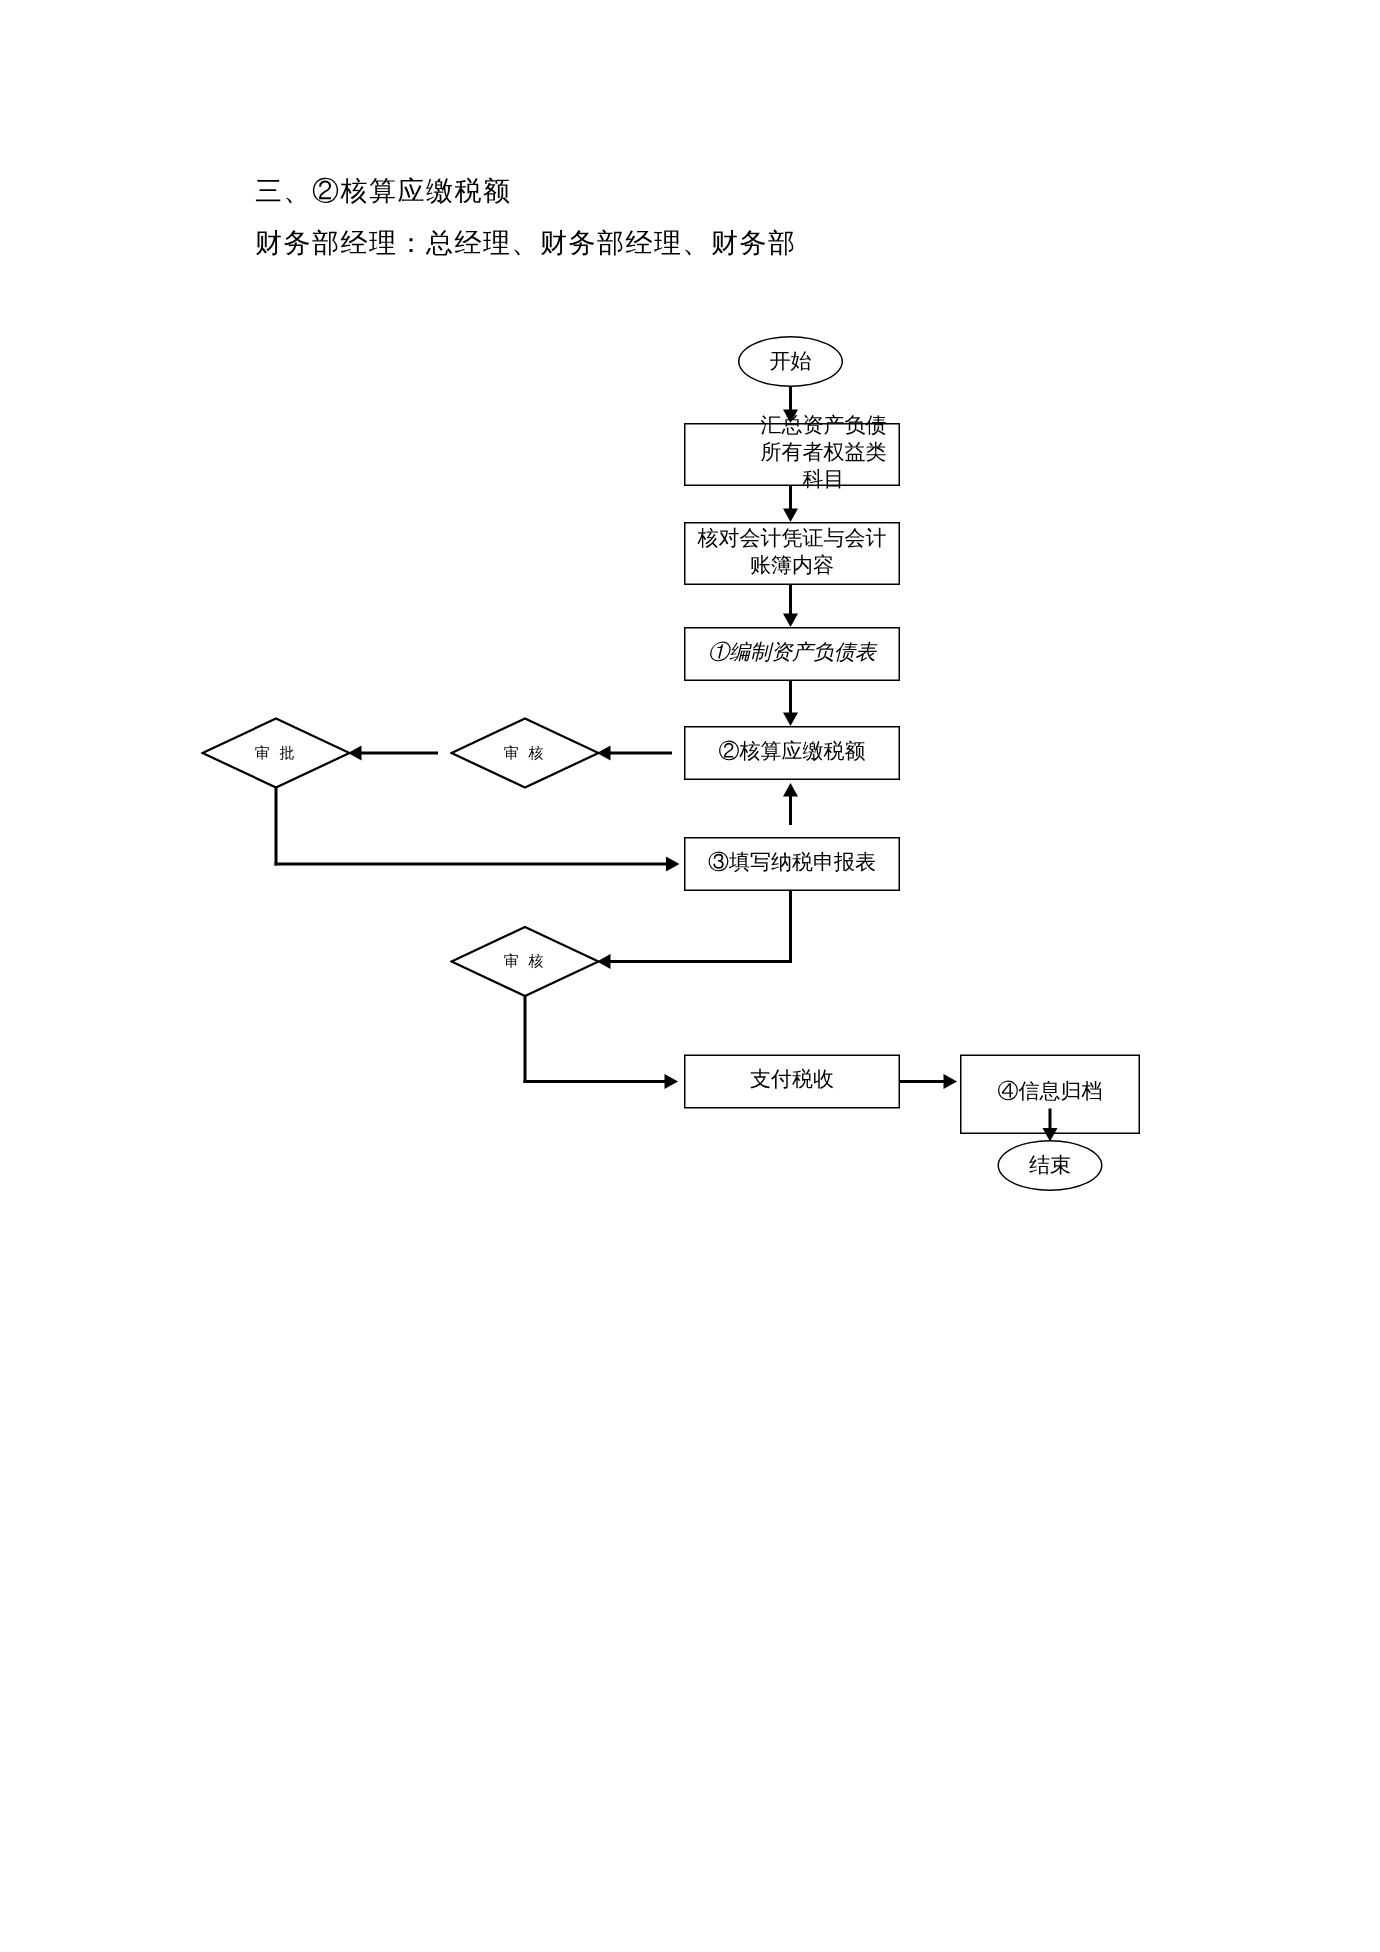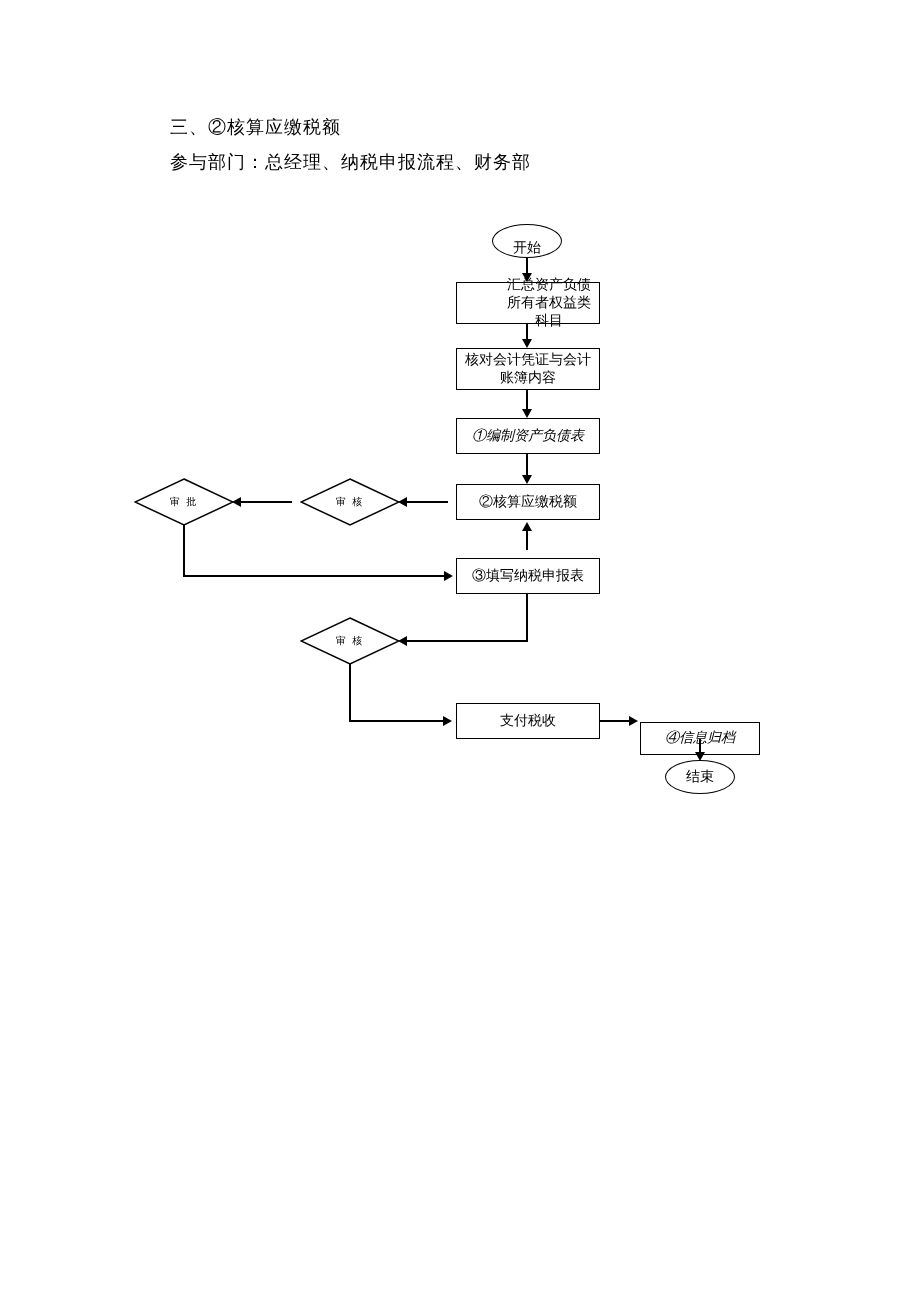--- a/index.html
+++ b/index.html
@@ -95,25 +95,25 @@
   .arrow-right {
     border-top: 5px solid transparent;
     border-bottom: 5px solid transparent;
     border-left: 9px solid #000;
   }
 </style>
 </head>
 <body>
 
 <div class="heading" style="left:170px; top:115px;">三、②核算应缴税额</div>
-<div class="heading" style="left:170px; top:150px;">参与部门：总经理、纳税申报流程、财务部</div>
+<div class="heading" style="left:170px; top:150px;">财务部经理：总经理、财务部经理、财务部</div>
 
 <div class="flowchart">
 
-  <div class="terminator" style="left:492px; top:224px; width:70px; height:34px;align-items:flex-end;">
+  <div class="terminator" style="left:492px; top:224px; width:70px; height:34px;">
     <span>开始</span>
   </div>
 
   <div class="arrow-line" style="left:526px; top:258px; width:2px; height:16px;"></div>
   <div class="arrow-head arrow-down" style="left:522px; top:273px;"></div>
 
   <div class="box" style="left:456px; top:282px; width:144px; height:42px;padding-left:46px;">
     <span>汇总资产负债所有者权益类科目</span>
   </div>
 
@@ -184,21 +184,21 @@
   <div class="arrow-line" style="left:349px; top:720px; width:95px; height:2px;"></div>
   <div class="arrow-head arrow-right" style="left:443px; top:716px;"></div>
 
   <div class="box" style="left:456px; top:703px; width:144px; height:36px;">
     <span>支付税收</span>
   </div>
 
   <div class="arrow-line" style="left:600px; top:720px; width:30px; height:2px;"></div>
   <div class="arrow-head arrow-right" style="left:629px; top:716px;"></div>
 
-  <div class="box" style="left:640px; top:722px; width:120px; height:33px;font-style:italic;">
+  <div class="box" style="left:640px; top:703px; width:120px; height:53px;">
     <span>④信息归档</span>
   </div>
 
   <div class="arrow-line" style="left:699px; top:739px; width:2px; height:14px;"></div>
   <div class="arrow-head arrow-down" style="left:695px; top:752px;"></div>
 
   <div class="terminator" style="left:665px; top:760px; width:70px; height:34px;">
     <span>结束</span>
   </div>
 

